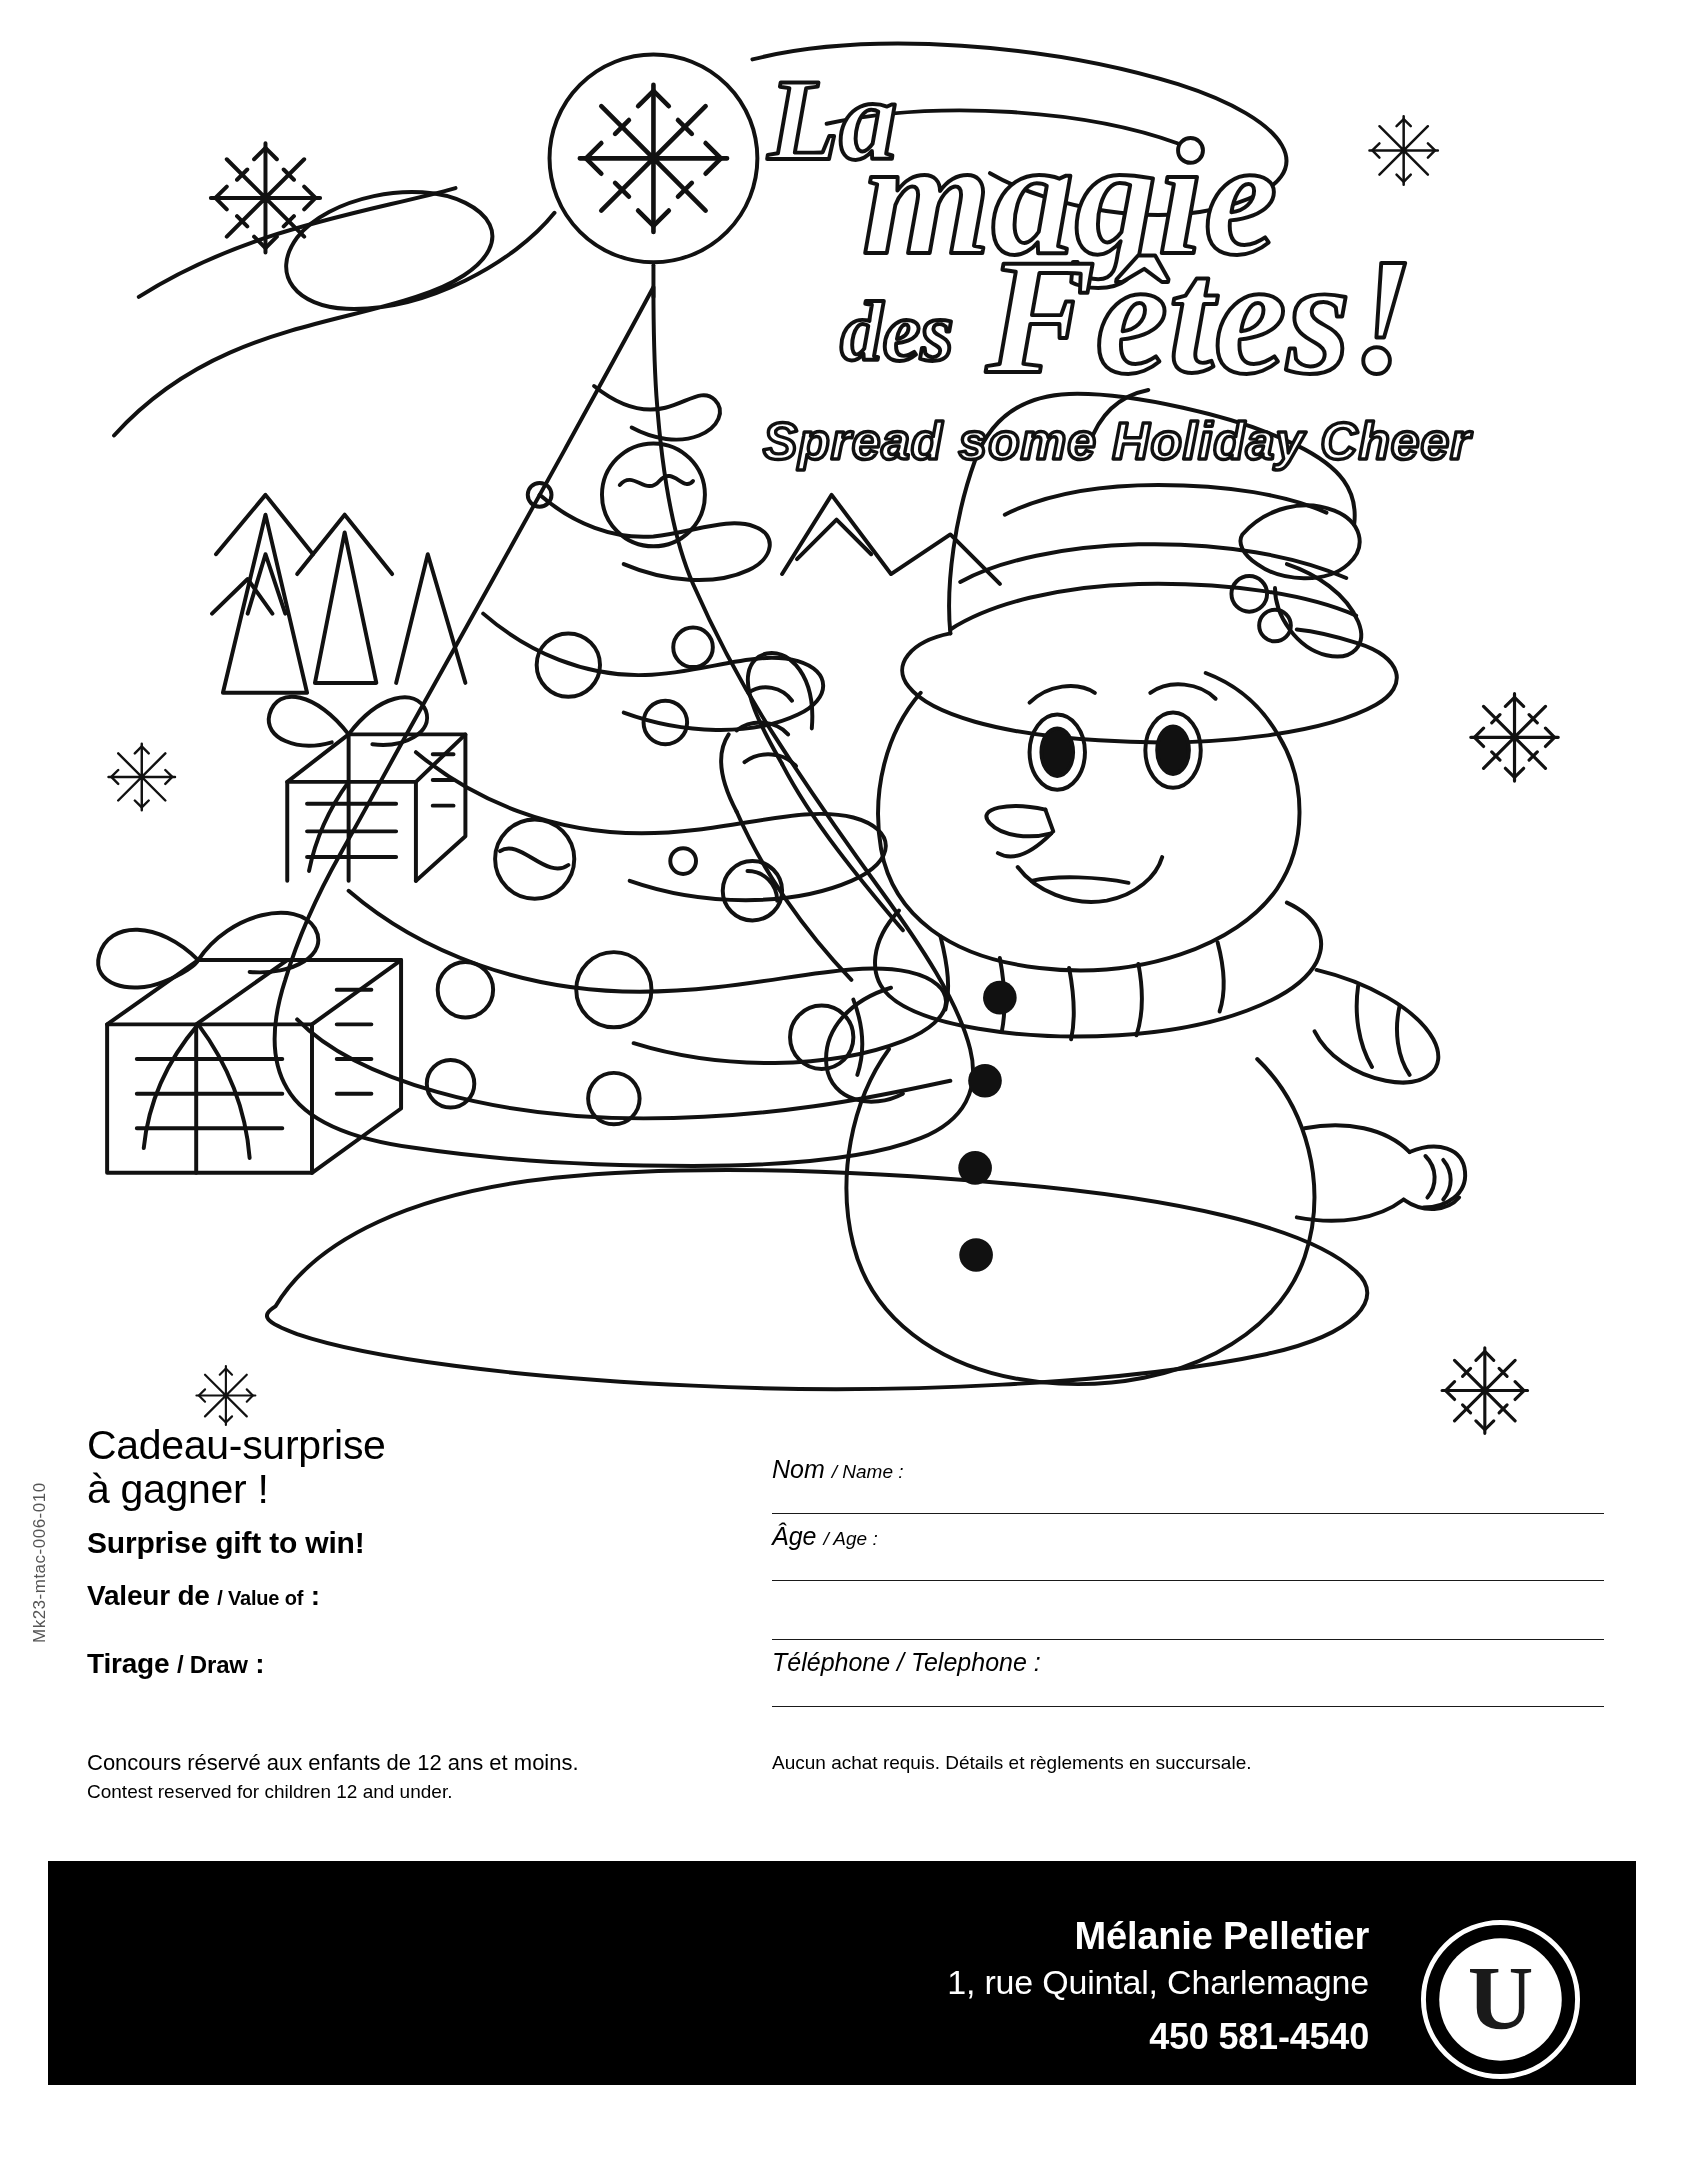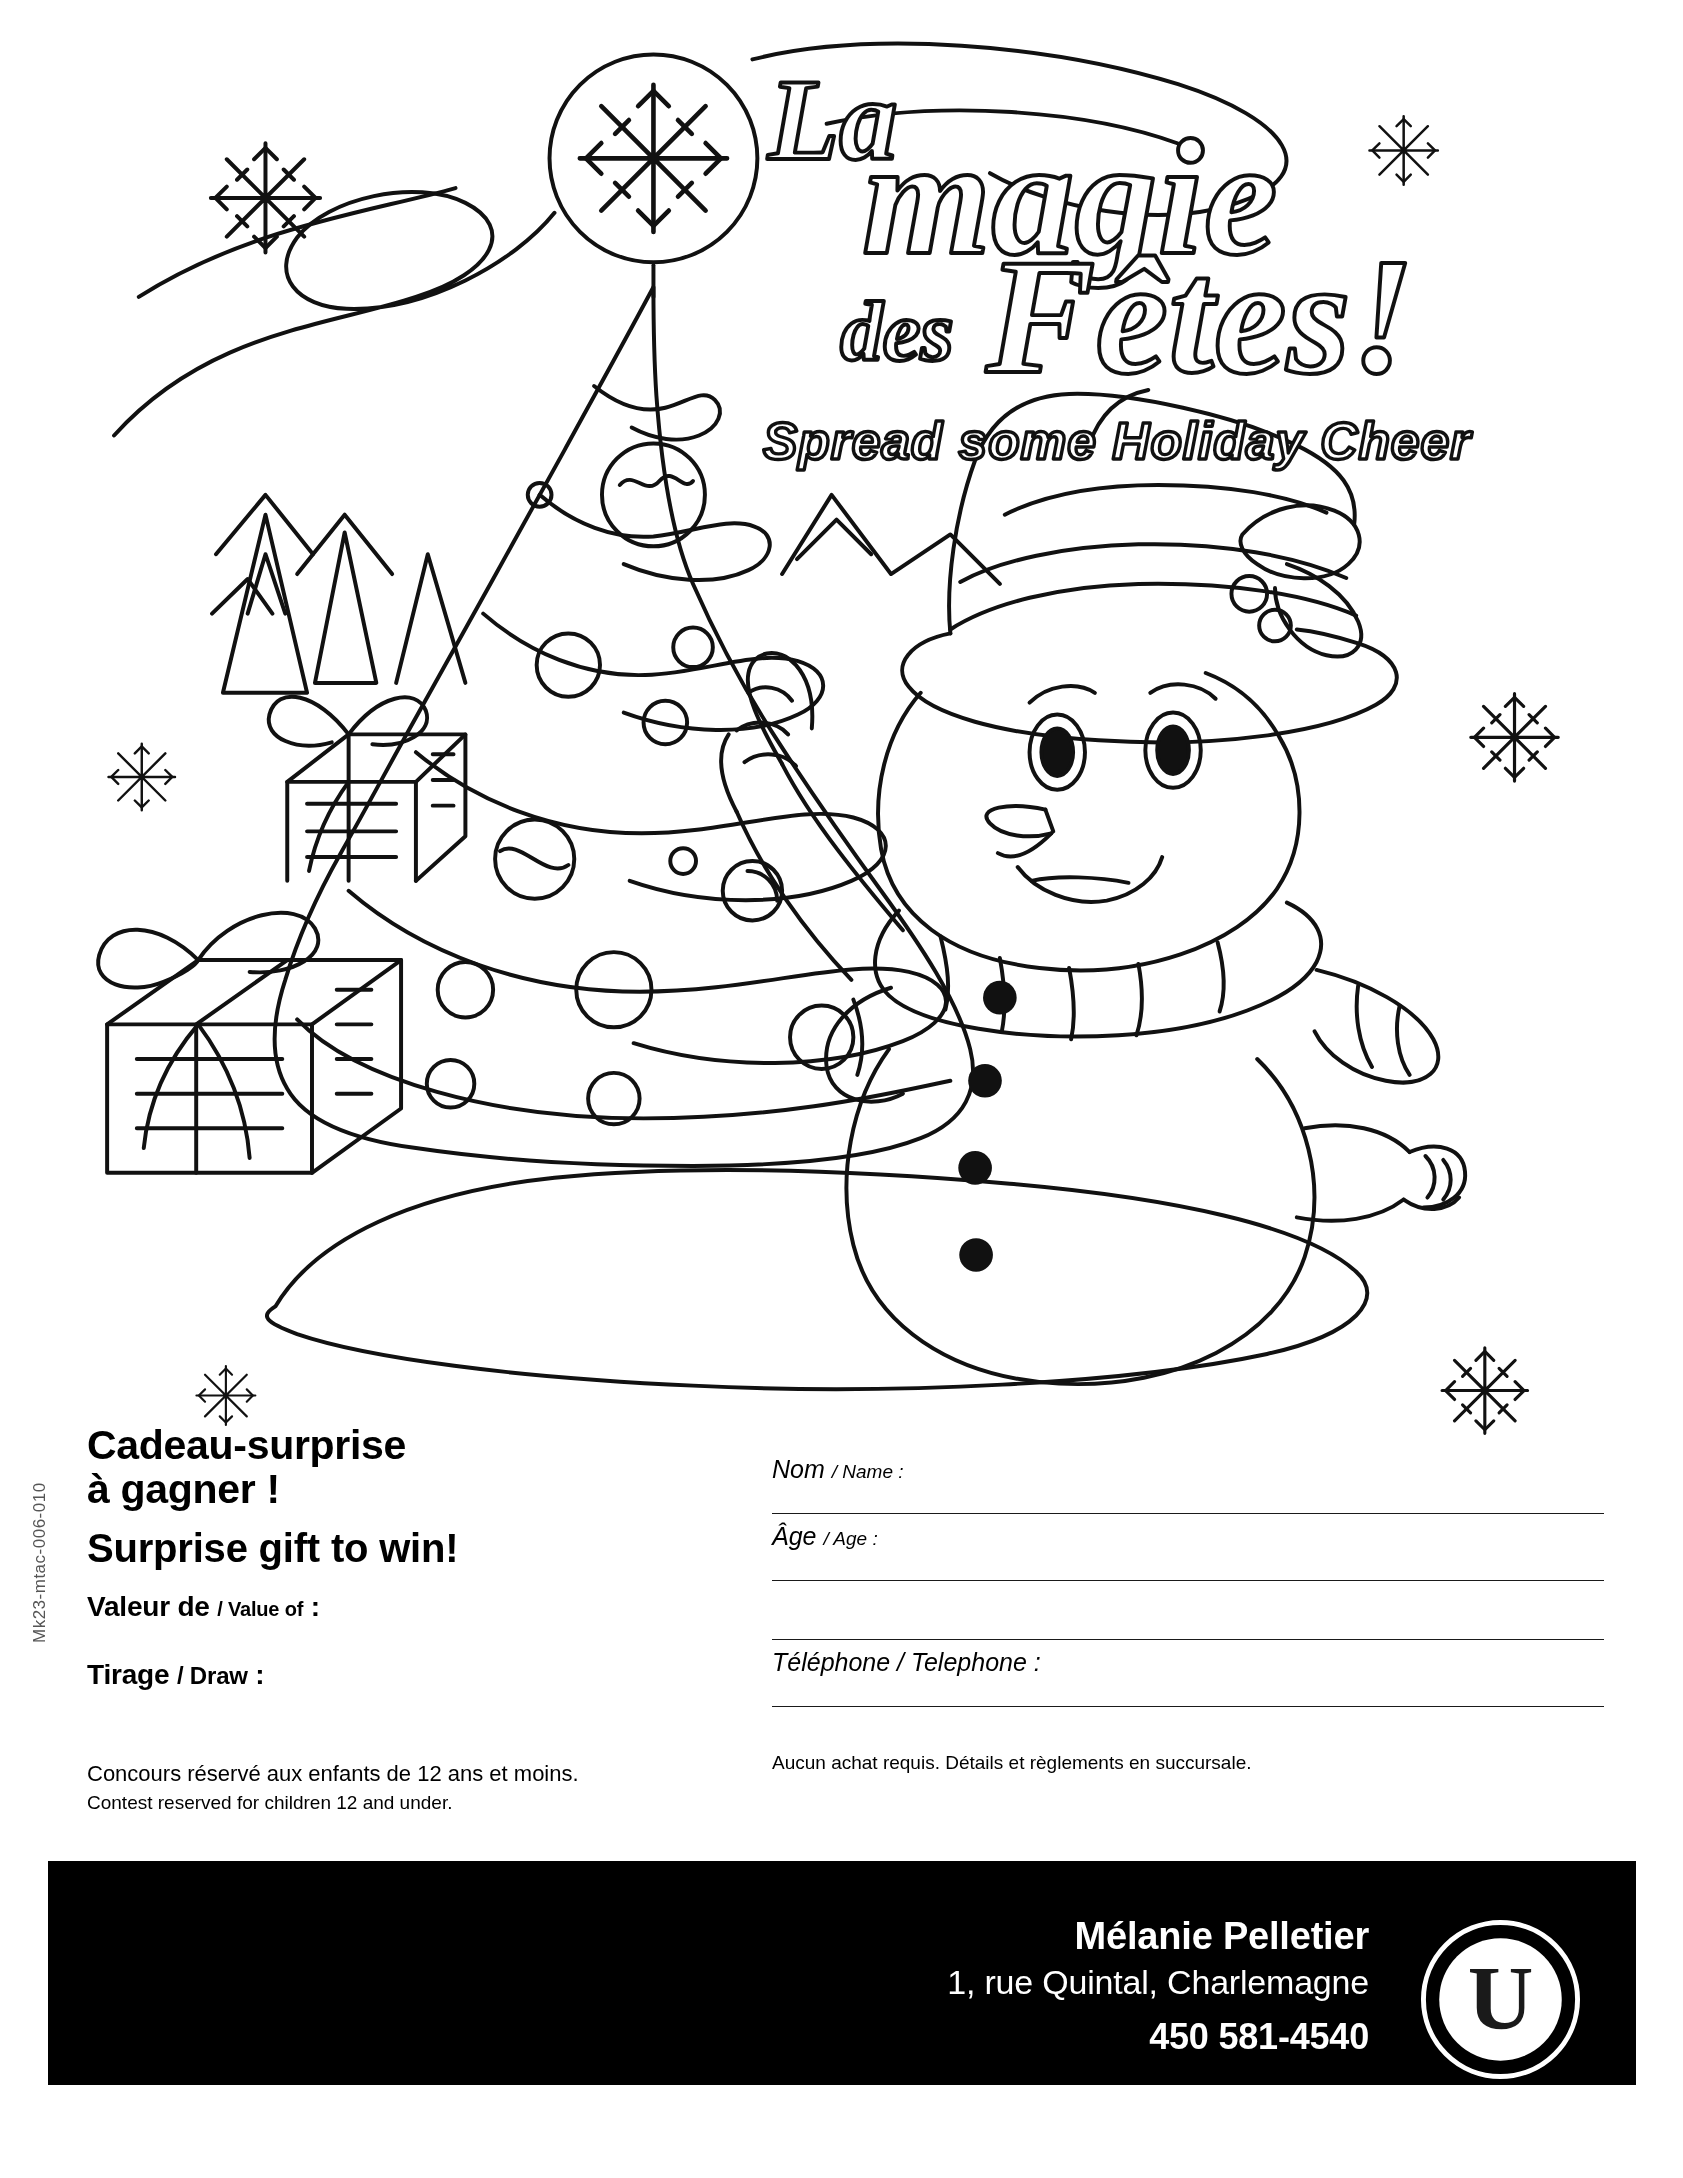--- a/index.html
+++ b/index.html
@@ -42,26 +42,26 @@
 
   
   .prize-block {
     position: absolute;
     left: 87px;
     top: 1423px;
     width: 614px;
   }
   .prize-line1 {
     font-size: 41px;
-    font-weight: bold;
+    font-weight: normal;
     letter-spacing: -0.3px;
     line-height: 1.08;
   }
   .prize-line2 {
-    font-size: 40px;
+    font-size: 30px;
     font-weight: bold;
     margin-top: 14px;
     letter-spacing: -0.2px;
   }
   .value-row {
     margin-top: 20px;
     font-size: 28px;
     font-weight: bold;
     letter-spacing: -0.2px;
   }

